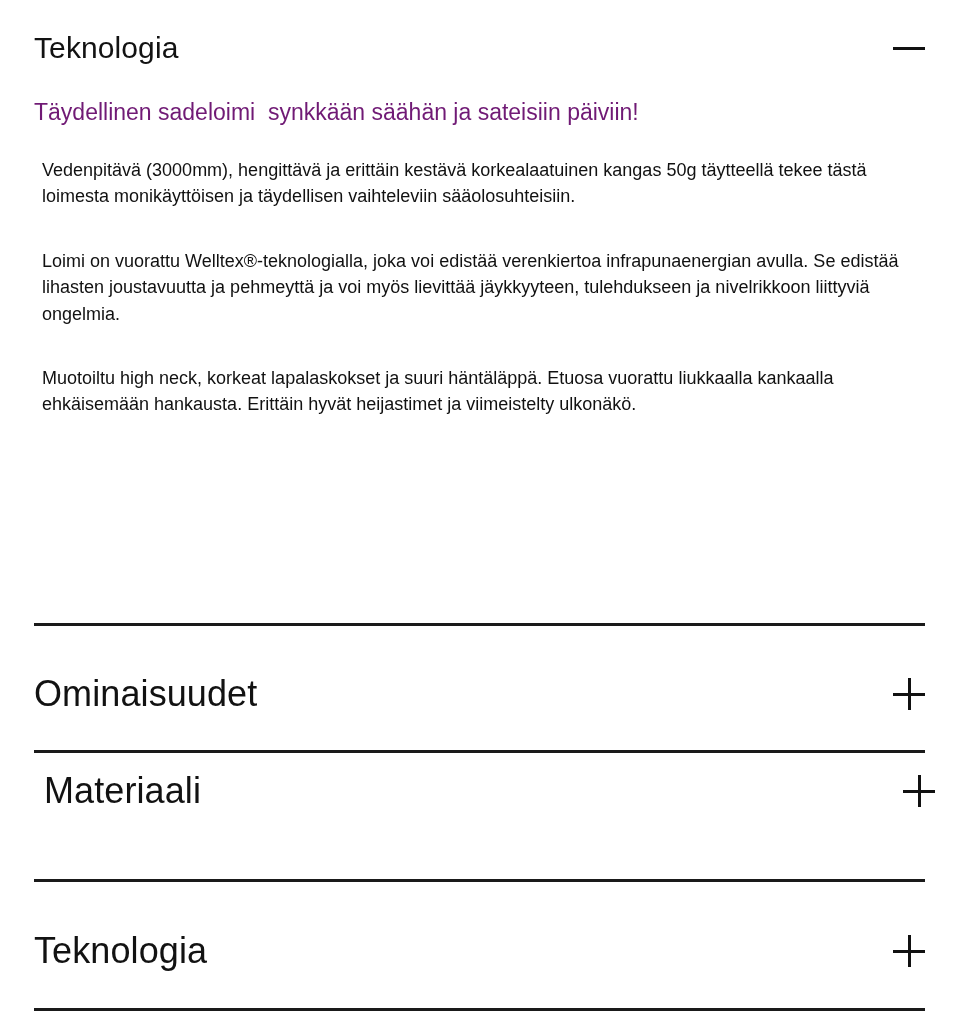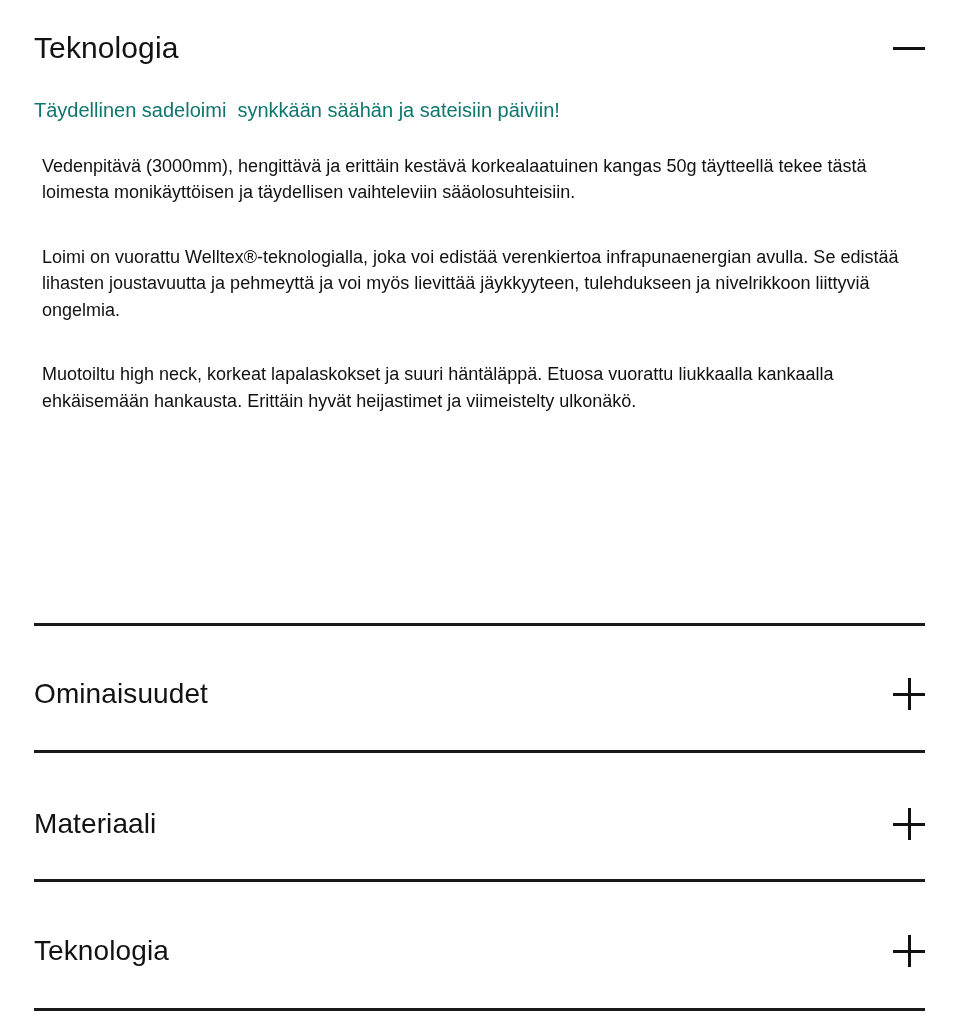--- a/index.html
+++ b/index.html
@@ -73,25 +73,25 @@
     width: 3px;
     height: 32px;
   }
 
   
   .panel-body {
     padding-top: 2px;
   }
 
   .lede {
-    font-size: 20px;
+    font-size: 23px;
     font-weight: 400;
     line-height: 1.25;
     margin: 0 0 30px 0;
-    color: #0f766e;
+    color: #701a75;
     white-space: pre;
   }
 
   .para {
     font-size: 18px;
     font-weight: 400;
     line-height: 1.47;
     margin: 0 0 38px 8px;
     color: #111111;
     max-width: 880px;
@@ -112,21 +112,21 @@
     position: absolute;
     left: 34px;
     width: 891px;
     height: 126px;
     display: flex;
     align-items: center;
     justify-content: space-between;
     cursor: pointer;
   }
   .panel-row-title {
-    font-size: 28px;
+    font-size: 36px;
     font-weight: 300;
     letter-spacing: 0.1px;
     line-height: 1;
     color: #121212;
     white-space: nowrap;
   }
 </style>
 </head>
 <body>
 
@@ -155,21 +155,21 @@
   <div class="panel-row" style="top:631px;">
     <span class="panel-row-title">Ominaisuudet</span>
     <span class="toggle-icon">
       <span class="bar-h"></span>
       <span class="bar-v"></span>
     </span>
   </div>
 
   <div class="rule" style="top:750px;"></div>
 
-  <div class="panel-row" style="top:761px;">
+  <div class="panel-row" style="top:728px;margin-left:10px;">
     <span class="panel-row-title">Materiaali</span>
     <span class="toggle-icon">
       <span class="bar-h"></span>
       <span class="bar-v"></span>
     </span>
   </div>
 
   <div class="rule" style="top:879px;"></div>
 
   <div class="panel-row" style="top:888px;">

